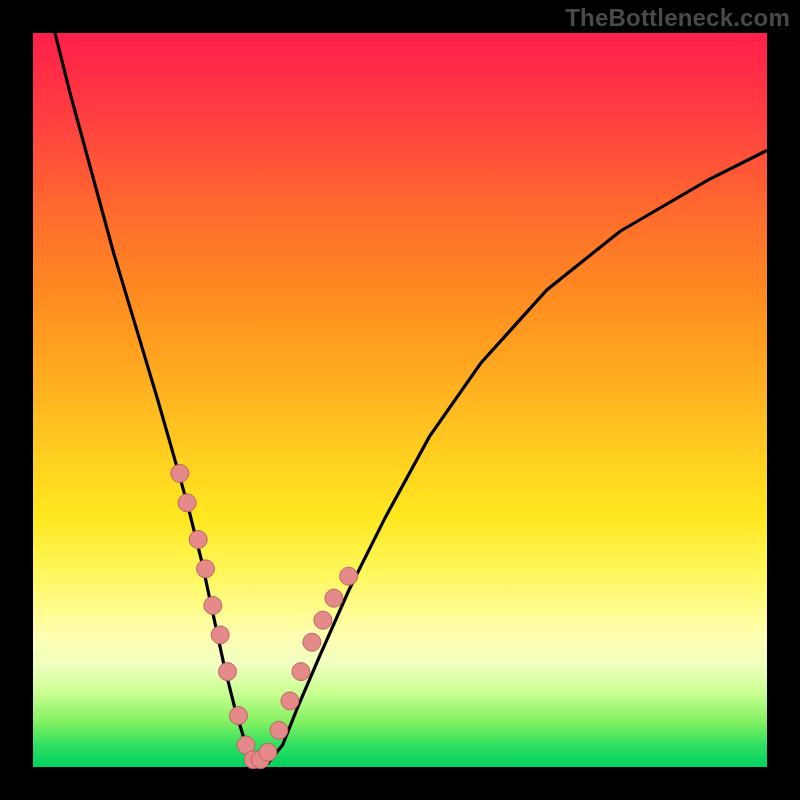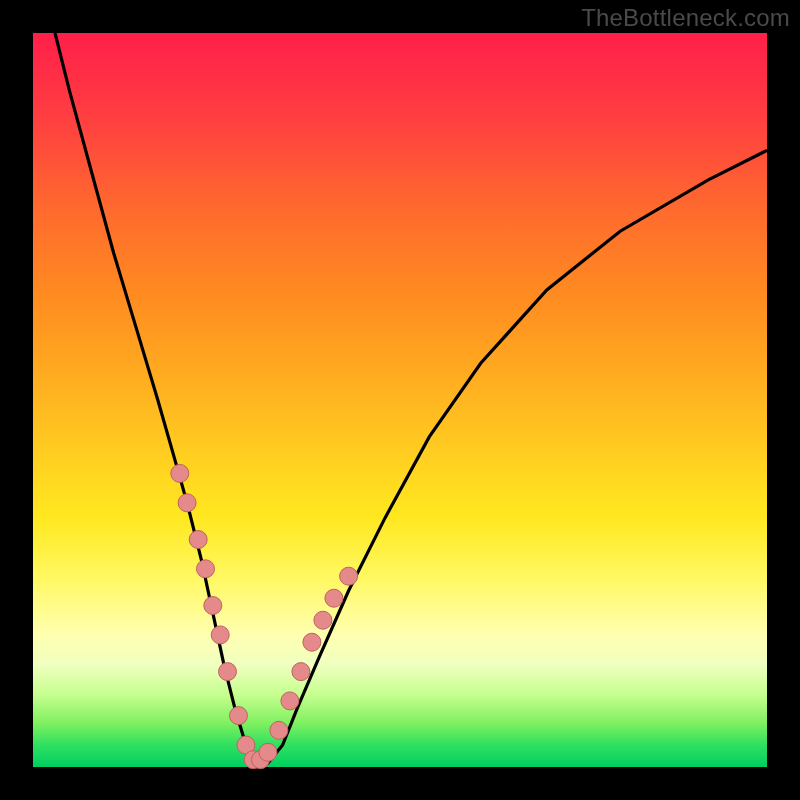--- a/index.html
+++ b/index.html
@@ -41,21 +41,21 @@
       #30e060 97%,
       #00d060 100%
     );
   }
   .watermark {
     position: absolute;
     top: 4px;
     right: 10px;
     color: #4a4a4a;
     font-size: 24px;
-    font-weight: 400;
+    font-weight: 700;
     letter-spacing: 0.2px;
     z-index: 5;
     user-select: none;
   }
   svg.curve {
     position: absolute;
     left: 0;
     top: 0;
     width: 734px;
     height: 734px;

